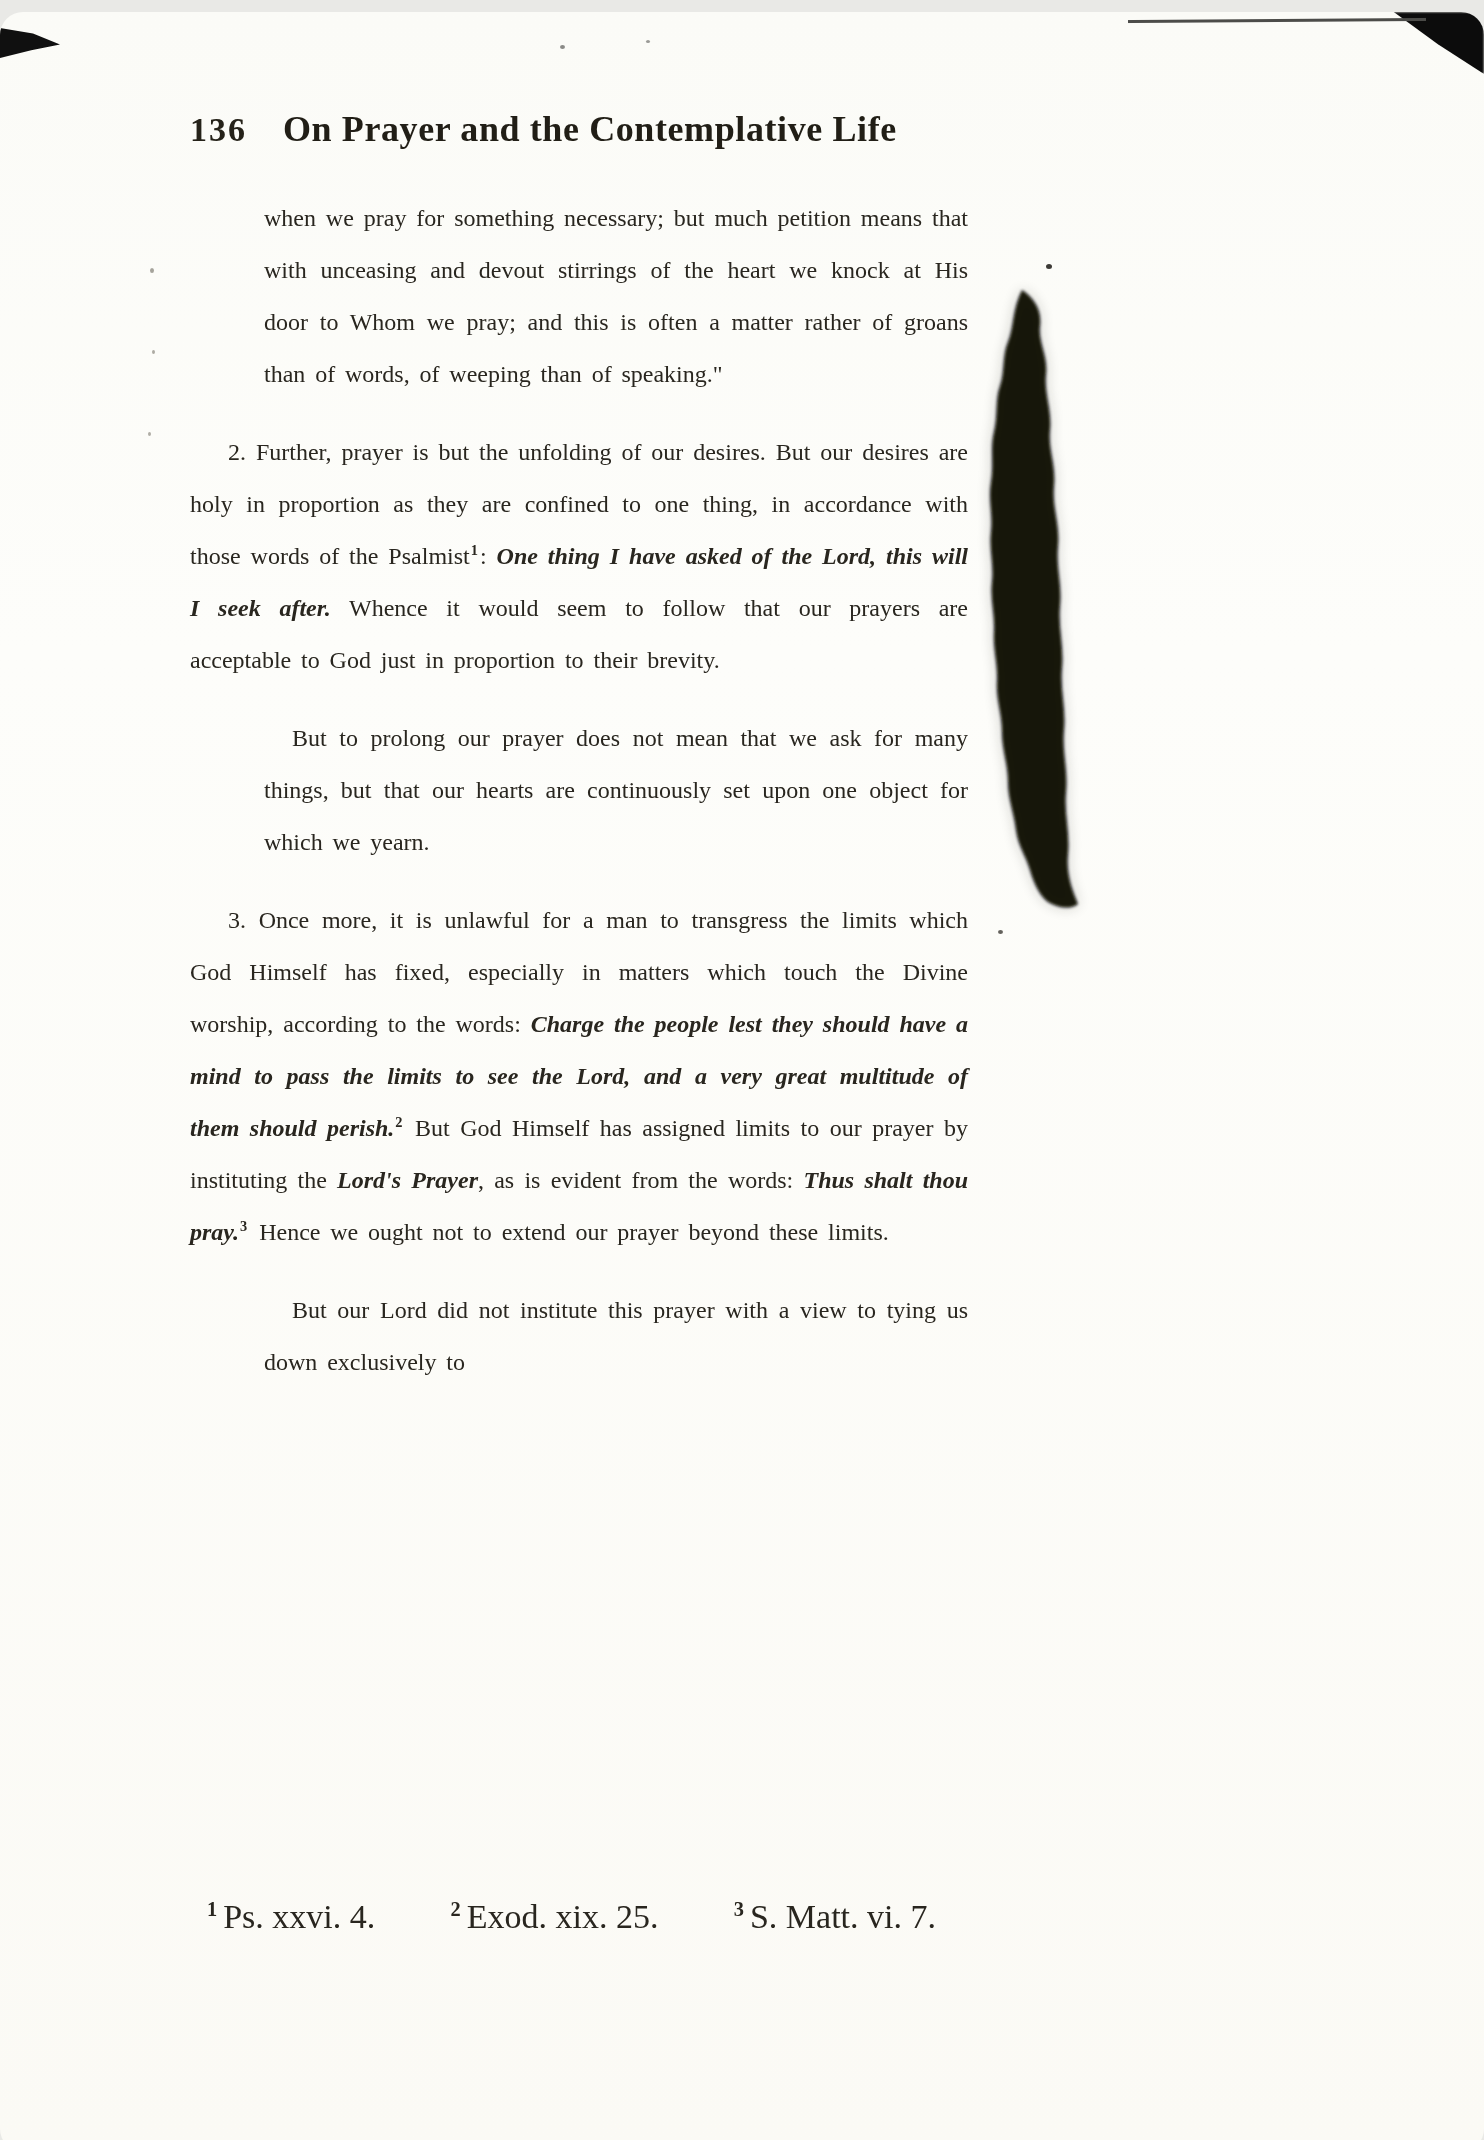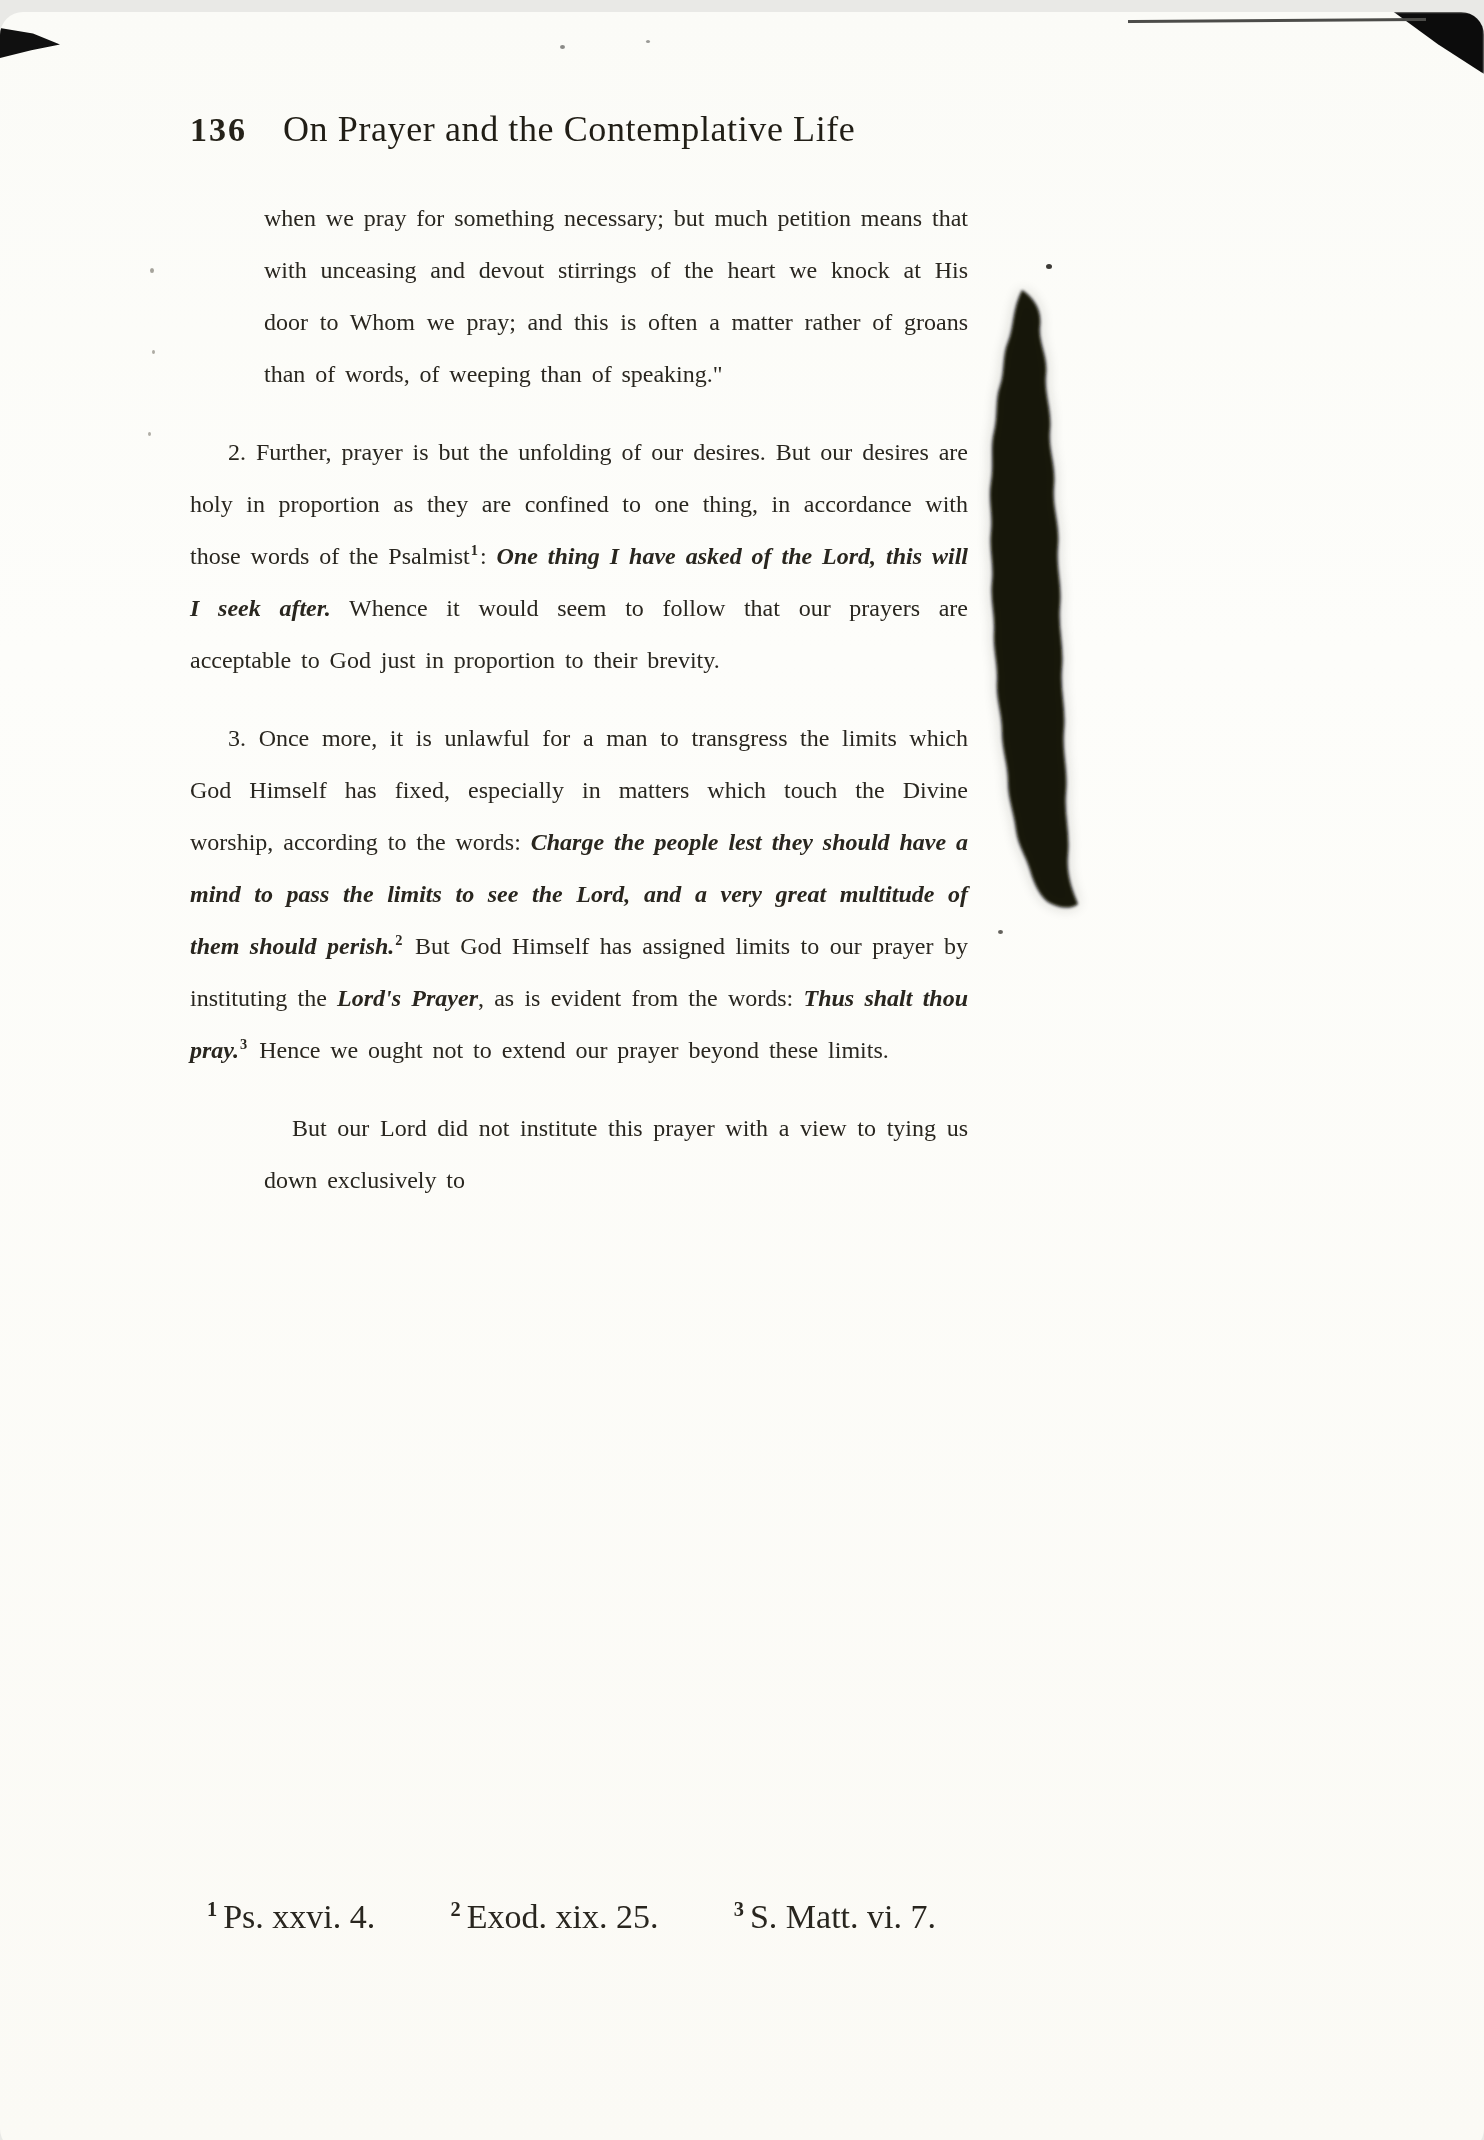--- a/index.html
+++ b/index.html
@@ -30,21 +30,21 @@
     white-space: nowrap;
   }
   .page-number {
     font-size: 34px;
     font-weight: 700;
     letter-spacing: 2px;
     color: #252219;
   }
   .page-title {
     font-size: 36px;
-    font-weight: 400;
+    font-weight: 700;
     letter-spacing: 0.6px;
     color: #211e16;
   }
   p.block {
     font-size: 24px;
     line-height: 52px;
     text-align: justify;
     word-spacing: 0.16em;
     margin: 0 0 26px 0;
   }
@@ -112,20 +112,21 @@
 
     <div class="header">
       <span class="page-number">136</span>
       <span class="page-title">On Prayer and the Contemplative Life</span>
     </div>
 
     <p class="block quote"><span>when we pray for something necessary; but much petition means that with unceasing and devout stirrings of the heart we knock at His door to Whom we pray; and this is often a matter rather of groans than of words, of weeping than of speaking."</span></p>
 
     <p class="block para"><span>2. Further, prayer is but the unfolding of our desires. But our desires are holy in proportion as they are confined to one thing, in accordance with those words of the Psalmist</span><sup>1</sup><span>: </span><span class="it">One thing I have asked of the Lord, this will I seek after.</span><span> Whence it would seem to follow that our prayers are acceptable to God just in proportion to their brevity.</span></p>
 
+    <p class="block quote indent-first"><span>But to prolong our prayer does not mean that we ask for many things, but that our hearts are continuously set upon one object for which we yearn.</span></p>
 
     <p class="block para"><span>3. Once more, it is unlawful for a man to transgress the limits which God Himself has fixed, especially in matters which touch the Divine worship, according to the words: </span><span class="it">Charge the people lest they should have a mind to pass the limits to see the Lord, and a very great multitude of them should perish.</span><sup>2</sup><span> But God Himself has assigned limits to our prayer by instituting the </span><span class="it">Lord's Prayer</span><span>, as is evident from the words: </span><span class="it">Thus shalt thou pray.</span><sup>3</sup><span> Hence we ought not to extend our prayer beyond these limits.</span></p>
 
     <p class="block quote indent-first"><span>But our Lord did not institute this prayer with a view to tying us down exclusively to</span></p>
 
   </div>
 
   <div class="footnotes">
     <span>
       <sup>1</sup><span>Ps. xxvi. 4.</span>

